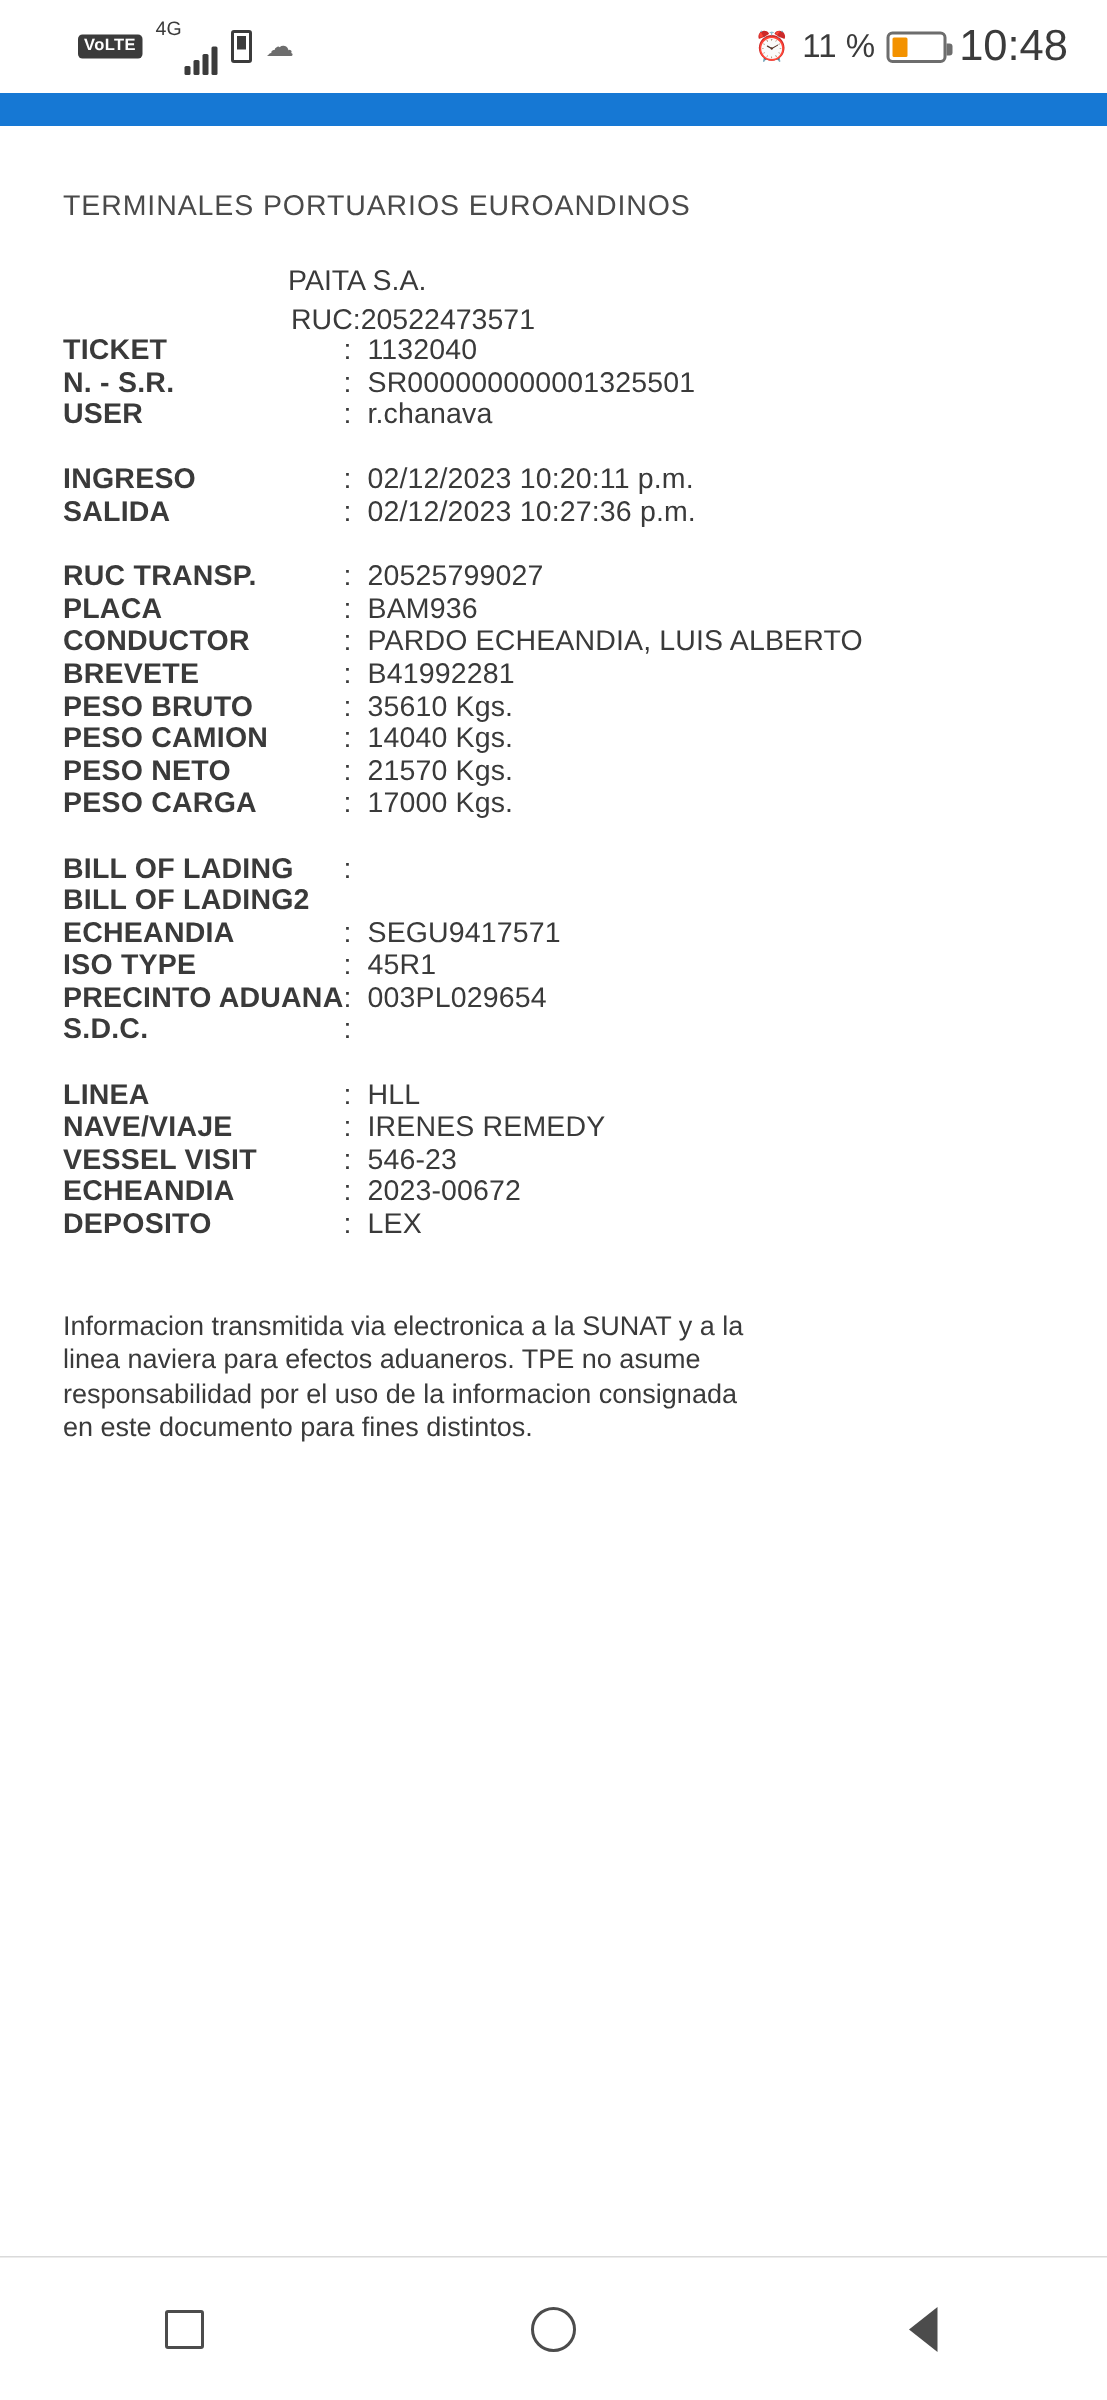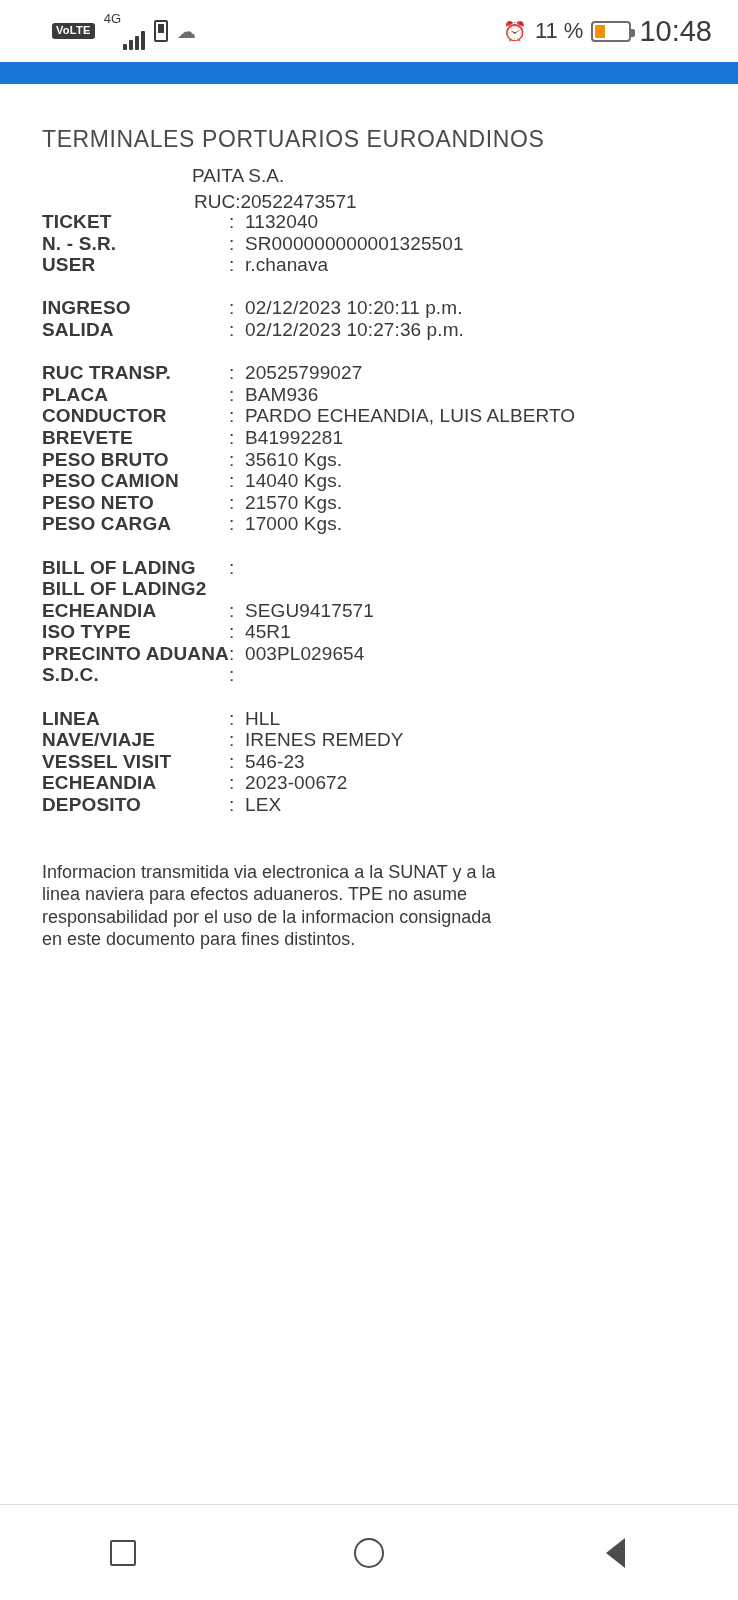--- a/index.html
+++ b/index.html
@@ -69,23 +69,23 @@
 
   
   .doc {
     padding: 44px 40px 0 42px;
     font-size: 18.5px;
     color: #3a3a3a;
     line-height: 1.0;
   }
   .org {
     letter-spacing: .6px;
-    font-size: 23px;
+    font-size: 19px;
     color: #4a4a4a;
-    margin-bottom: 15px;
+    margin-bottom: 31px;
   }
   .center-line { text-align: left; padding-left: 150px; font-size: 19px; color:#3a3a3a; }
   .center-line.l2 { margin-top: 7px; padding-left: 152px; }
 
   table.fields { border-collapse: collapse; }
   table.fields td {
     padding: 0;
     vertical-align: top;
     font-size: 19px;
     color: #3a3a3a;

